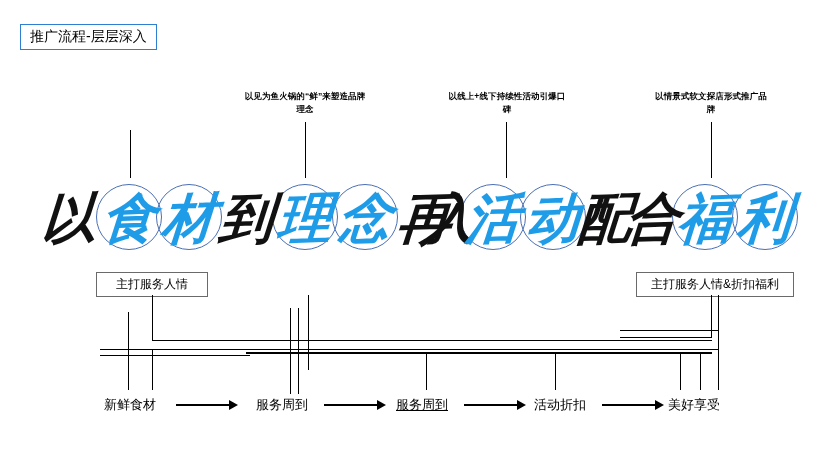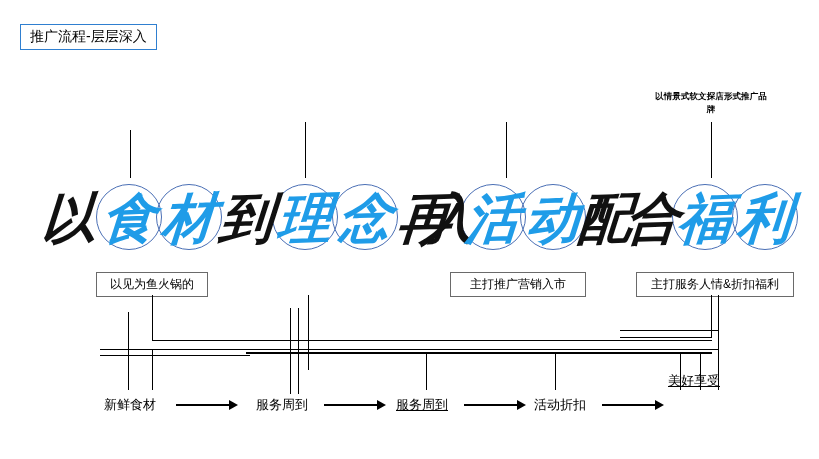--- a/index.html
+++ b/index.html
@@ -129,20 +129,22 @@
   }
   .thick { height: 2px; background:#000; }
 </style>
 </head>
 <body>
 
 <div id="canvas">
 
   <div id="title-box">推广流程-层层深入</div>
 
+  <div class="annotation" style="left:244px; top:90px; width:122px;">以见为鱼火锅的“鲜”来塑造品牌理念</div>
+  <div class="annotation" style="left:448px; top:90px; width:118px;">以线上+线下持续性活动引爆口碑</div>
   <div class="annotation" style="left:652px; top:90px; width:118px;text-align:center;">以情景式软文探店形式推广品牌</div>
 
   <div class="vline" style="left:130px; top:130px; height:48px;"></div>
   <div class="vline" style="left:305px; top:122px; height:56px;"></div>
   <div class="vline" style="left:506px; top:122px; height:56px;"></div>
   <div class="vline" style="left:711px; top:122px; height:56px;"></div>
 
   <div id="calli">
 
     <div class="ring" style="left:96px;"></div>
@@ -163,22 +165,21 @@
     <div class="glyph" style="left:396px;">再</div>
     <div class="glyph" style="left:420px;">入</div>
     <div class="glyph blue" style="left:464px;">活</div>
     <div class="glyph blue" style="left:524px;">动</div>
     <div class="glyph" style="left:576px;">配</div>
     <div class="glyph" style="left:624px;">合</div>
     <div class="glyph blue" style="left:676px;">福</div>
     <div class="glyph blue" style="left:736px;">利</div>
   </div>
 
-  <div class="label-box" style="left:96px;  top:272px; width:112px;">以见为鱼火锅的</div>
-  <div class="label-box" style="left:450px; top:272px; width:136px;">主打推广营销入市</div>
+  <div class="label-box" style="left:96px;  top:272px; width:112px;">主打服务人情</div>
   <div class="label-box" style="left:636px; top:272px; width:158px;text-align:center;">主打服务人情&amp;折扣福利</div>
 
   <div class="vline" style="left:152px; top:295px; height:17px;"></div>
   <div class="vline" style="left:308px; top:295px; height:23px;"></div>
   <div class="vline" style="left:711px; top:295px; height:13px;"></div>
   <div class="vline" style="left:718px; top:295px; height:55px;"></div>
 
   <div class="hline" style="left:152px; top:340px; width:560px;"></div>
   <div class="hline" style="left:100px; top:349px; width:618px;"></div>
   <div class="hline thick" style="left:246px; top:352px; width:466px;"></div>
@@ -216,15 +217,15 @@
     <div class="shaft" style="width:54px;"></div>
     <div class="head" style="left:53px;"></div>
   </div>
 
   <div class="flow-item" style="left:534px; top:396px;">活动折扣</div>
   <div class="arrow" style="left:602px; top:400px; width:62px;">
     <div class="shaft" style="width:54px;"></div>
     <div class="head" style="left:53px;"></div>
   </div>
 
-  <div class="flow-item" style="left:668px; top:372px;text-decoration:underline;">美好享受</div>
+  <div class="flow-item" style="left:668px; top:396px;">美好享受</div>
 
 </div>
 
 </body></html>

